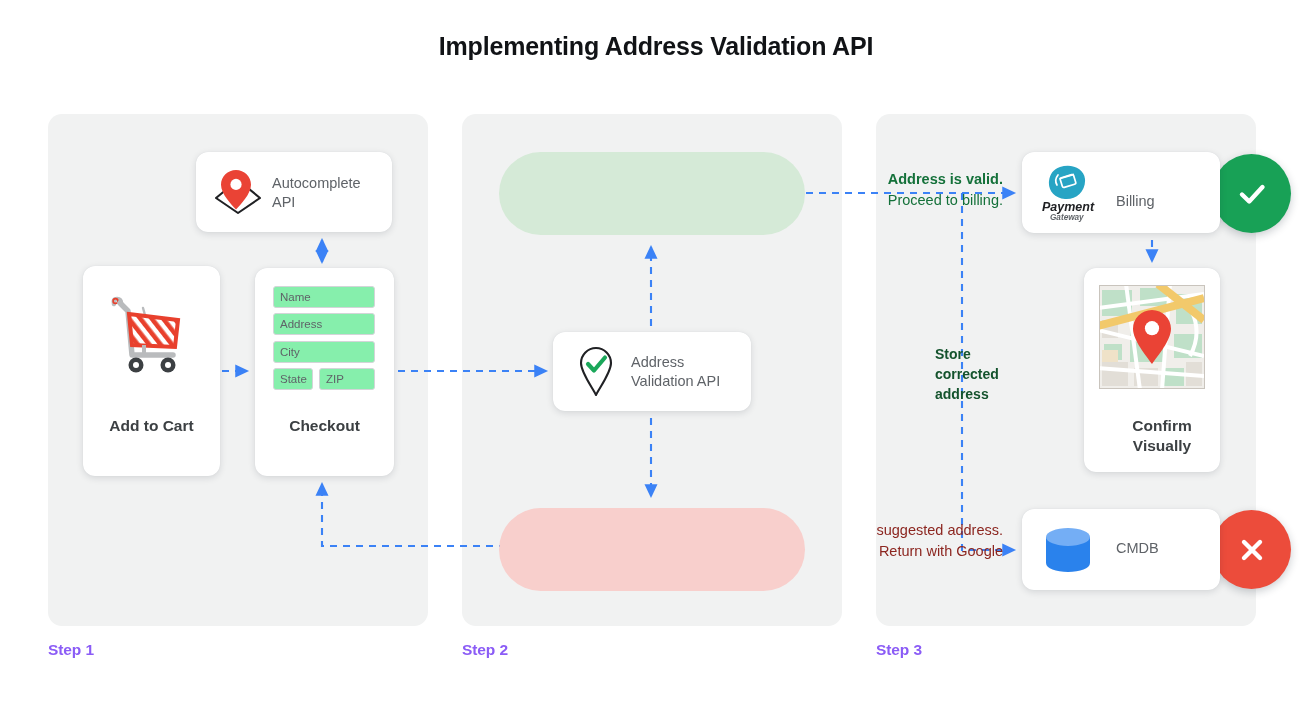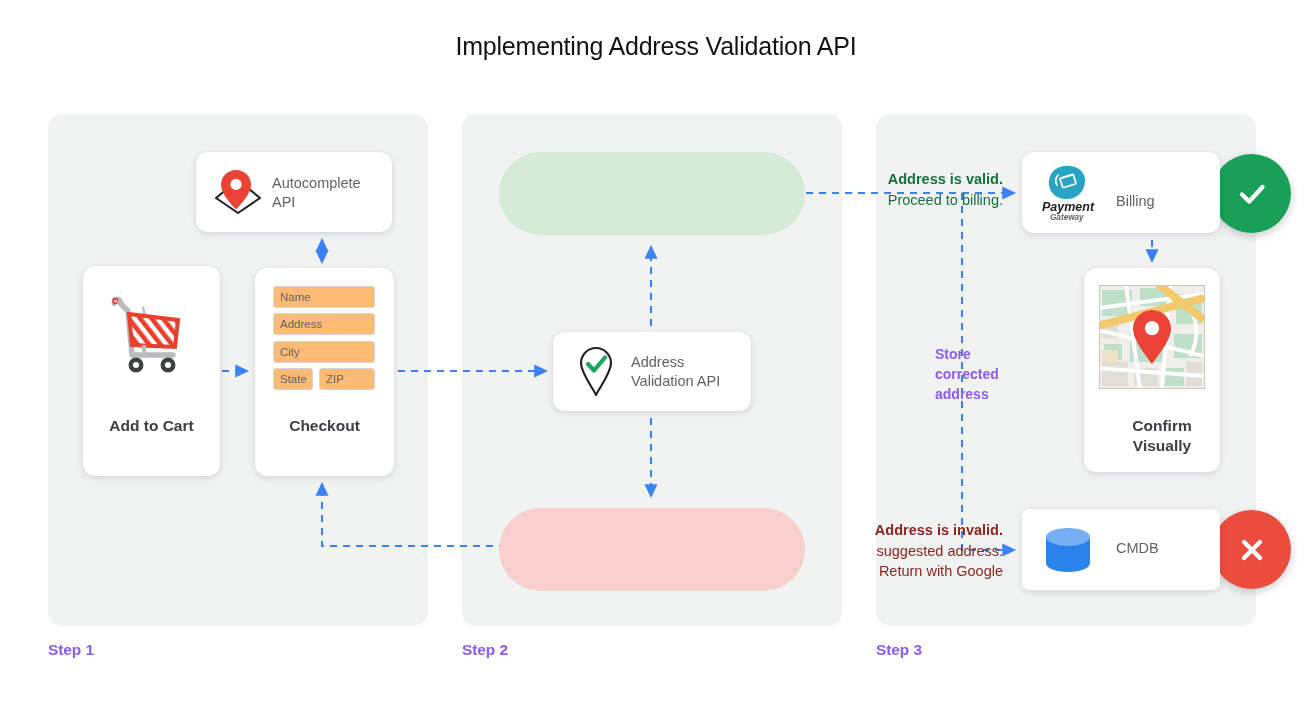--- a/index.html
+++ b/index.html
@@ -7,21 +7,21 @@
     width:1312px;height:704px;background:#ffffff;
     font-family:"Liberation Sans", sans-serif;
     -webkit-font-smoothing:antialiased;
     overflow:hidden;position:relative;
   }
   .stage{position:relative;width:1312px;height:704px;}
 
   
   .title{
     position:absolute;left:0;top:32px;width:1312px;text-align:center;
-    font-size:25px;font-weight:normal;color:#111316;letter-spacing:-0.2px;
+    font-size:25px;font-weight:bold;color:#111316;letter-spacing:-0.2px;
   }
 
   
   .panel{
     position:absolute;background:#f1f2f2;border-radius:14px;
   }
   .step-label{
     position:absolute;font-size:15.5px;font-weight:bold;color:#8b5cf6;
     letter-spacing:-0.1px;
   }
@@ -41,21 +41,21 @@
 
   
   #add-to-cart{left:83px;top:266px;width:137px;height:210px;}
   #add-to-cart .cart-wrap{position:absolute;left:16px;top:18px;width:105px;height:100px;}
   #add-to-cart .lbl{position:absolute;left:0;top:150px;width:137px;}
 
   
   #checkout{left:255px;top:268px;width:139px;height:208px;}
   .form-field{
     position:absolute;border:1px solid #d3d5d8;border-radius:3px;
-    background:#fdba74;color:#5f6368;font-size:11.5px;
+    background:#86efac;color:#5f6368;font-size:11.5px;
     display:flex;align-items:center;padding-left:6px;box-sizing:border-box;
     height:22px;
   }
   #checkout .lbl{position:absolute;left:0;top:148px;width:139px;}
 
   
   #autocomplete{left:196px;top:152px;width:196px;height:80px;}
   #autocomplete .ico{position:absolute;left:14px;top:16px;width:56px;height:48px;}
   #autocomplete .lbl{position:absolute;left:76px;top:22px;width:112px;}
 
@@ -86,28 +86,28 @@
   
   #billing{left:1022px;top:152px;width:198px;height:81px;}
   #billing .ico{position:absolute;left:16px;top:12px;width:72px;height:58px;}
   #billing .lbl{position:absolute;left:94px;top:40px;}
 
   #confirm{left:1084px;top:268px;width:136px;height:204px;}
   #confirm .map{position:absolute;left:15px;top:17px;width:106px;height:104px;
      border:1px solid #c9c4bd;box-sizing:border-box;overflow:hidden;background:#e9e6e1;}
   #confirm .lbl{position:absolute;left:0;top:148px;width:156px;}
 
-  #cmdb{left:1022px;top:509px;width:198px;height:81px;border-radius:7px;}
+  #cmdb{left:1022px;top:509px;width:198px;height:81px;}
   #cmdb .ico{position:absolute;left:18px;top:16px;width:58px;height:50px;}
   #cmdb .lbl{position:absolute;left:94px;top:30px;}
 
   
   #store-note{
     position:absolute;left:935px;top:345px;width:96px;
-    color:#8b5cf6;font-size:14px;font-weight:bold;line-height:1.42;
+    color:#14532d;font-size:14px;font-weight:bold;line-height:1.42;
   }
 
   
   #connectors{position:absolute;left:0;top:0;width:1312px;height:704px;pointer-events:none;}
 </style>
 </head>
 <body>
 
 <div class="stage">
 
@@ -217,21 +217,20 @@
       </svg>
     </div>
     <div class="lbl card-label">
       <div>Address</div>
       <div>Validation API</div>
     </div>
   </div>
 
   <div class="pill" id="invalid-pill">
     <div class="pill-text">
-      <div class="pt-strong">Address is invalid.</div>
       <div class="pt-norm">suggested address.</div>
       <div class="pt-norm">Return with Google</div>
     </div>
     <div class="pill-badge">
       <svg viewBox="0 0 40 40" width="40" height="40">
         <path d="M12 12 L28 28 M28 12 L12 28" fill="none" stroke="#ffffff" stroke-width="4.4" stroke-linecap="round"></path>
       </svg>
     </div>
   </div>
 

